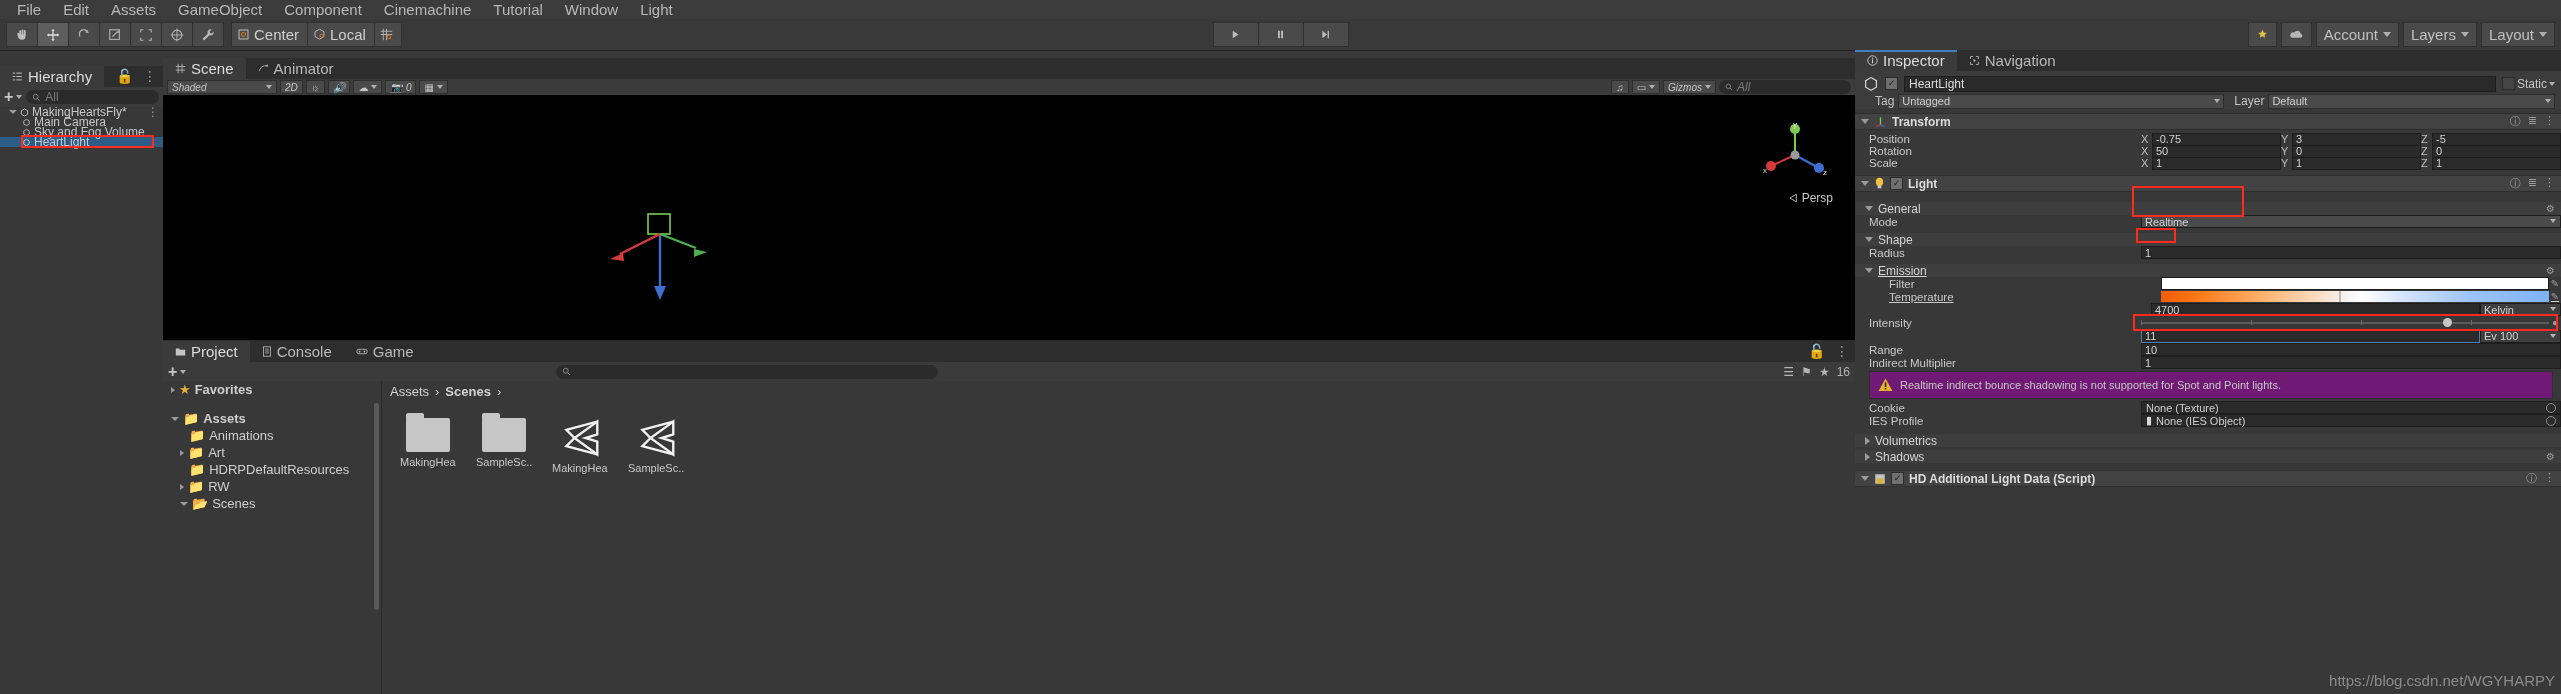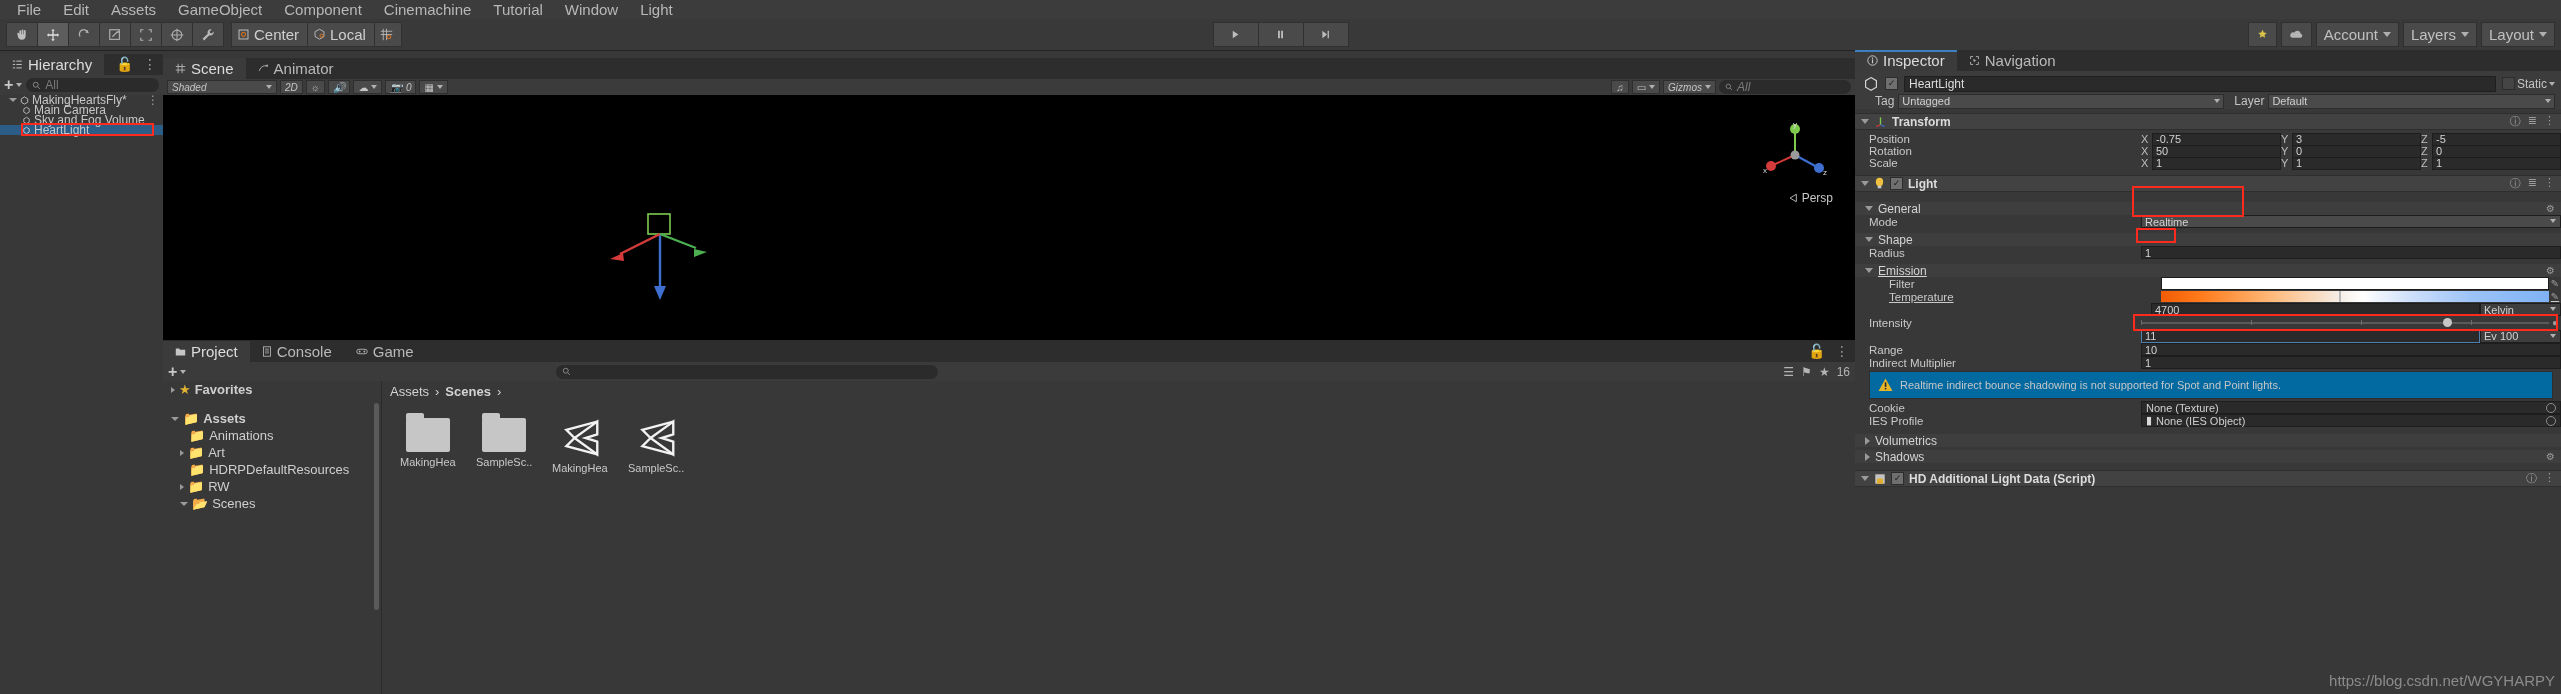--- a/index.html
+++ b/index.html
@@ -39,21 +39,21 @@
   .body{position:absolute;top:50px;left:0;right:0;bottom:0;}
   .panel{position:absolute;background:#383838;}
   .ptabs{height:21px;background:#2d2d2d;display:flex;align-items:flex-end;position:relative;}
   .ptab{height:21px;display:flex;align-items:center;gap:5px;padding:0 12px;font-size:15px;
         color:#b9b9b9;background:#2d2d2d;}
   .ptab.active{background:#3b3b3b;color:#dcdcdc;}
   .ptab.active.blue{box-shadow:inset 0 2px 0 #3f7fbf;}
   .ptabright{position:absolute;right:6px;bottom:3px;display:flex;gap:9px;color:#9a9a9a;font-size:14px;}
 
   
-  #hierarchy{left:0;top:4px;width:163px;bottom:0;background:#383838;}
+  #hierarchy{left:0;top:16px;width:163px;bottom:0;background:#383838;}
   .hsearch{height:20px;background:#3b3b3b;display:flex;align-items:center;padding:0 4px;gap:4px;}
   .plusbtn{display:flex;align-items:center;gap:3px;color:#c8c8c8;font-size:16px;line-height:1;}
   .searchbox{flex:1;height:14px;background:#2b2b2b;border-radius:7px;display:flex;align-items:center;
              padding:0 6px;gap:4px;color:#7b7b7b;font-size:12px;}
   .hrow{height:10px;display:flex;align-items:center;font-size:12px;color:#c8c8c8;gap:3px;
         padding-left:4px;white-space:nowrap;}
   .hrow.sel{background:#2c5d87;}
   .tri{width:0;height:0;border-left:4px solid #9a9a9a;border-top:3px solid transparent;
        border-bottom:3px solid transparent;}
   .tri.open{border-left:4px solid transparent;border-right:4px solid transparent;
@@ -121,21 +121,21 @@
          border-top:5px solid #9a9a9a;}
   .tri-s.closed{border-left:5px solid #9a9a9a;border-right:none;border-top:4px solid transparent;
                 border-bottom:4px solid transparent;}
   .grad-temp{flex:1;height:11px;background:linear-gradient(to right,#f25c05 0%,#ff7a1a 10%,#ffb877 28%,#f5ede6 46%,#ffffff 52%,#cfe0fb 64%,#9cc3f7 80%,#7fb2f5 100%);position:relative;}
   .tempmark{position:absolute;left:46%;top:0;width:2px;height:11px;background:#b9b9b9;}
   .slider{flex:1;height:11px;position:relative;display:flex;align-items:center;}
   .slider .track{width:100%;height:2px;background:#5a5a5a;}
   .slider .tick{position:absolute;top:3px;width:1px;height:5px;background:#6b6b6b;}
   .slider .knob{position:absolute;width:9px;height:9px;border-radius:50%;background:#c6c6c6;left:74%;}
   .whitebar{flex:1;height:11px;background:#fff;border:1px solid #1d1d1d;}
-  .helpbox{margin:2px 8px 2px 14px;min-height:22px;background:#0369a1;border:1px solid #2e2e2e;
+  .helpbox{margin:2px 8px 2px 14px;min-height:22px;background:#701a75;border:1px solid #2e2e2e;
            display:flex;align-items:center;gap:7px;padding:2px 8px;font-size:11px;color:#c6c6c6;}
   .warn{width:15px;height:14px;}
   .objfield{flex:1;height:11px;background:#2a2a2a;border:1px solid #1d1d1d;color:#cfcfcf;font-size:11px;
             display:flex;align-items:center;padding-left:4px;gap:4px;position:relative;}
   .objfield .dot{position:absolute;right:4px;top:1px;width:8px;height:8px;border:1px solid #8a8a8a;border-radius:50%;}
 
   
   .hl{position:absolute;border:2px solid #ff2a1e;pointer-events:none;box-sizing:border-box;}
   .focusfield{border:1px solid #4f7fae !important;}
   .wm{position:absolute;right:6px;bottom:5px;font-size:15px;color:#9a9a9a;opacity:.85;}

